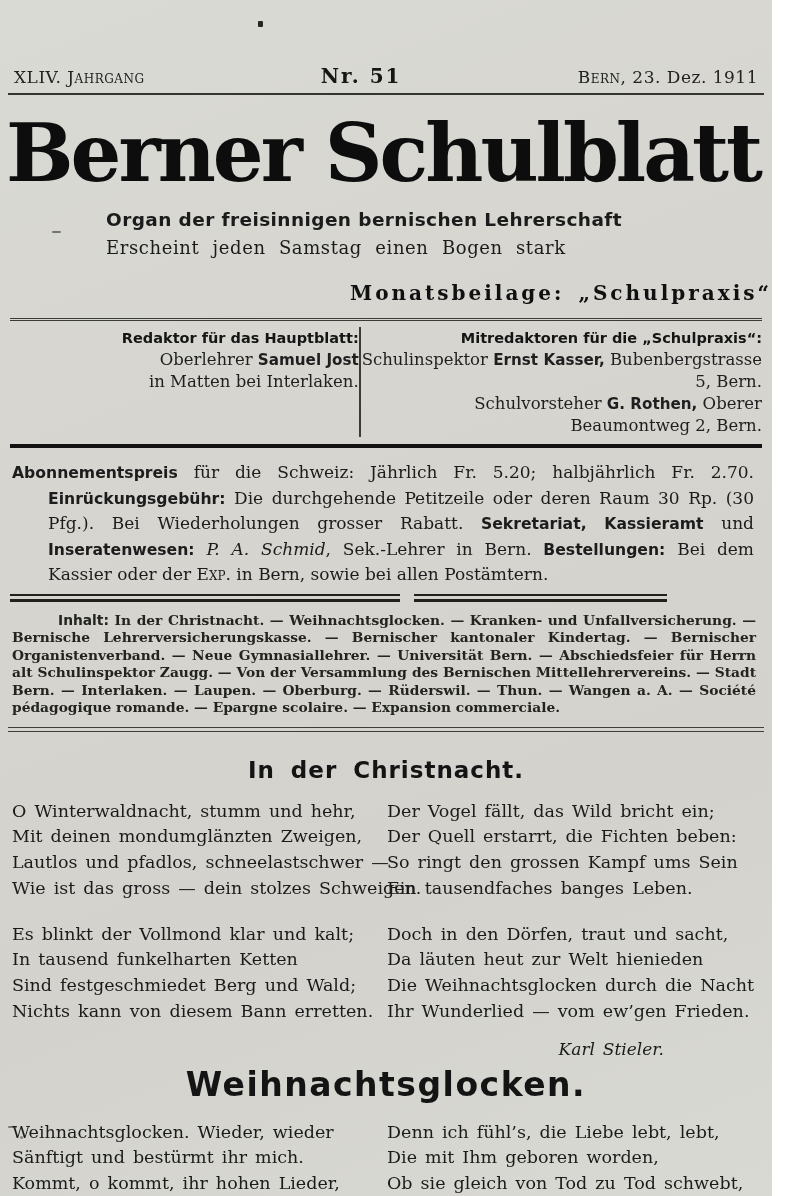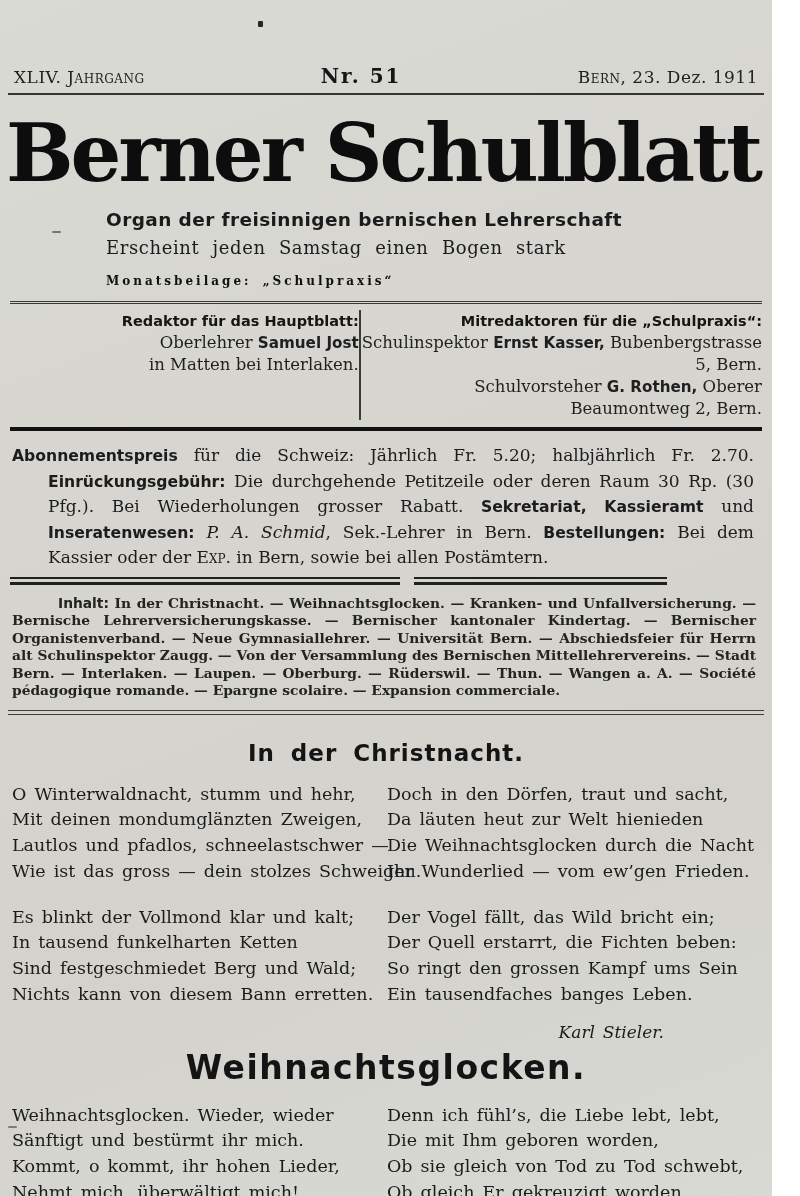--- a/index.html
+++ b/index.html
@@ -22,21 +22,21 @@
   .rule-thin{margin:5px 8px 0 8px;border-top:2px solid #35352f;}
   
   .masthead{
     margin:10px 0 0 6px;padding:0;
     font-size:80px;line-height:96px;font-weight:bold;letter-spacing:-3px;
     color:#0d0d0d;white-space:nowrap;
   }
   .subtitles{margin-top:8px;padding-left:106px;color:#1b1b1b;}
   .sub-organ{font-family:"DejaVu Sans",sans-serif;font-size:18.5px;font-weight:600;letter-spacing:.4px;}
   .sub-schedule{margin-top:7px;font-size:18px;word-spacing:7px;letter-spacing:.6px;}
-  .sub-supplement{margin-top:16px;font-weight:bold;font-size:12px;letter-spacing:3px;word-spacing:4px;color:#101010;}
+  .sub-supplement{margin-top:23px;font-weight:bold;font-size:20px;letter-spacing:3px;word-spacing:4px;color:#101010;text-align:right;}
   
   .editors{
     display:flex;margin:13px 10px 0 10px;
     border-top:3px double #3b3b35;border-bottom:4px solid #121212;
     padding:6px 0 7px 0;
   }
   .ed-col{text-align:right;font-size:16.5px;line-height:22px;}
   .ed-left{width:46.5%;border-right:2px solid #3b3b35;}
   .ed-right{width:53.5%;}
   .ed-heading{font-family:"DejaVu Sans",sans-serif;font-weight:bold;font-size:14.5px;line-height:22px;color:#151515;}
@@ -138,30 +138,30 @@
         </div>
       <div class="stanza">
           <div class="line">Es blinkt der Vollmond klar und kalt;</div>
           <div class="line">In tausend funkelharten Ketten</div>
           <div class="line">Sind festgeschmiedet Berg und Wald;</div>
           <div class="line">Nichts kann von diesem Bann erretten.</div>
         </div>
     </div>
     <div class="col">
       <div class="stanza">
+          <div class="line">Der Vogel fällt, das Wild bricht ein;</div>
+          <div class="line">Der Quell erstarrt, die Fichten beben:</div>
+          <div class="line">So ringt den grossen Kampf ums Sein</div>
+          <div class="line">Ein tausendfaches banges Leben.</div>
+        </div>
+      <div class="stanza">
           <div class="line">Doch in den Dörfen, traut und sacht,</div>
           <div class="line">Da läuten heut zur Welt hienieden</div>
           <div class="line">Die Weihnachtsglocken durch die Nacht</div>
           <div class="line">Ihr Wunderlied — vom ew’gen Frieden.</div>
-        </div>
-      <div class="stanza">
-          <div class="line">Der Vogel fällt, das Wild bricht ein;</div>
-          <div class="line">Der Quell erstarrt, die Fichten beben:</div>
-          <div class="line">So ringt den grossen Kampf ums Sein</div>
-          <div class="line">Ein tausendfaches banges Leben.</div>
         </div>
       <div class="author">Karl Stieler.</div>
     </div>
   </div>
 
   <h2 class="article-title second">Weihnachtsglocken.</h2>
   <div class="poem">
     <div class="col">
       <div class="stanza">
           <div class="line">Weihnachtsglocken. Wieder, wieder</div>

